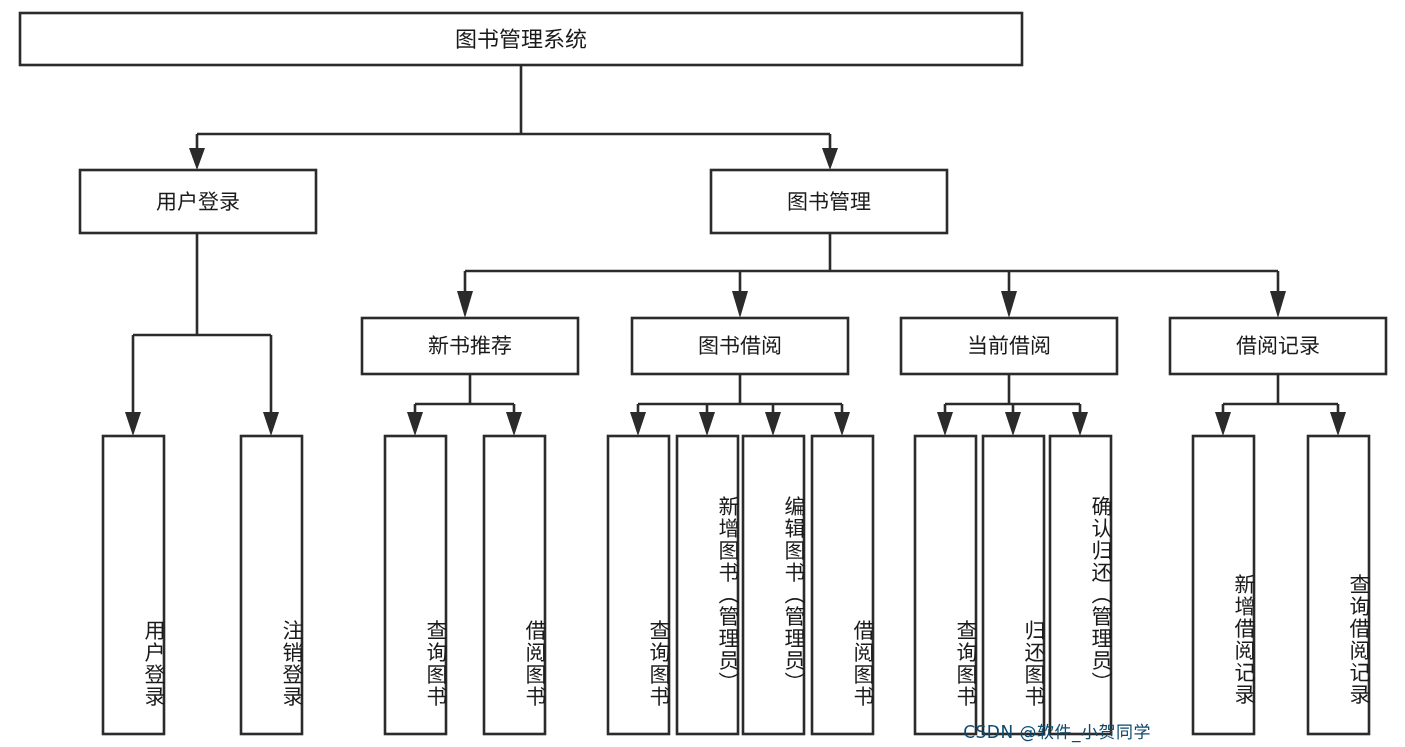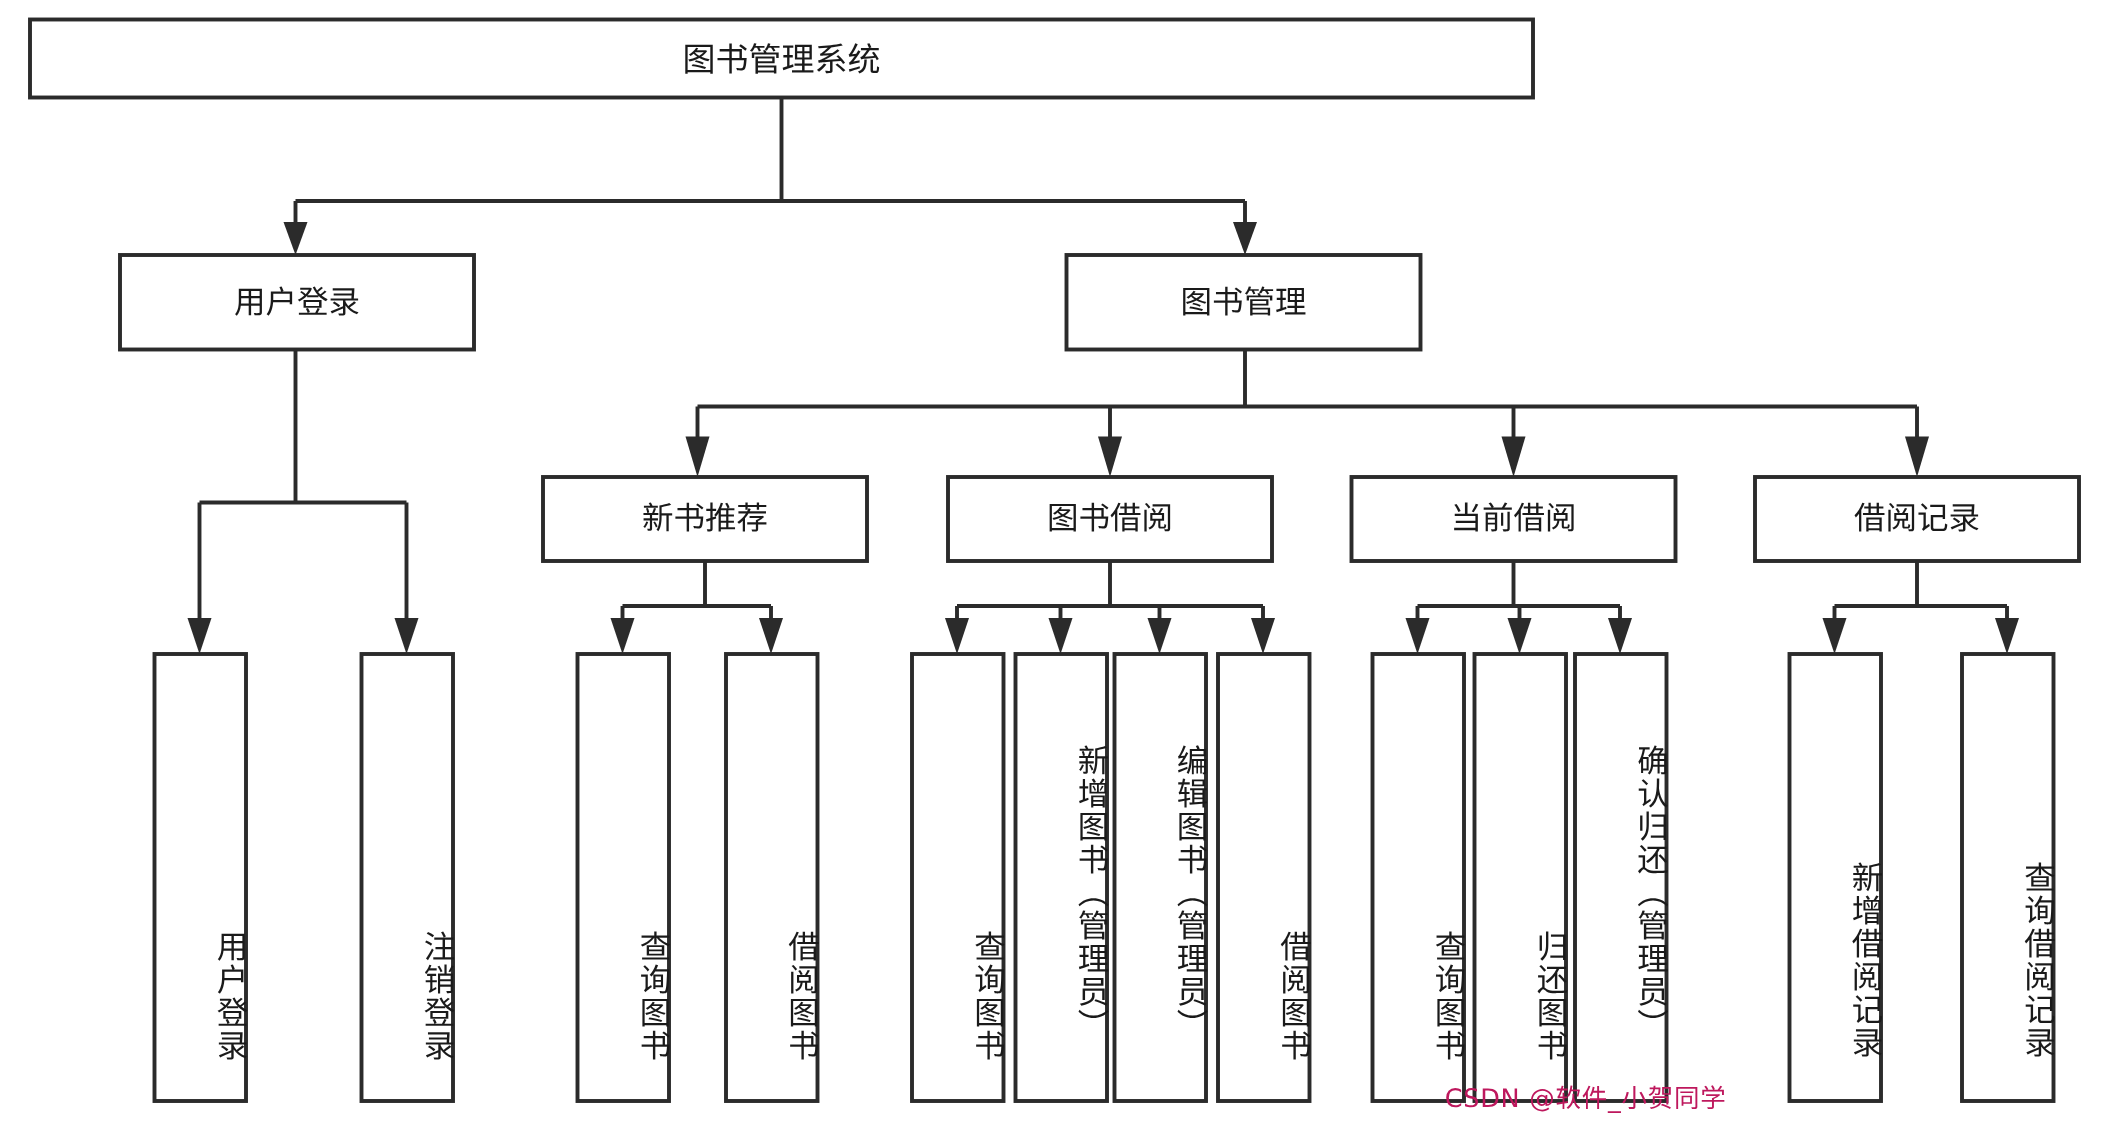--- a/index.html
+++ b/index.html
@@ -72,21 +72,21 @@
     align-items: flex-start;
     justify-content: center;
     pointer-events: none;
   }
   .watermark {
     position: absolute;
     right: 8px;
     bottom: 4px;
     font-family: "DejaVu Sans", "Liberation Sans", sans-serif;
     font-size: 17px;
-    color: #be185d;
+    color: #0c4a6e;
     white-space: nowrap;
     letter-spacing: 0.5px;
   }
 </style>
 </head>
 <body>
 
 <div id="diagram-root">
 
   <svg id="flow-svg" viewBox="0 0 1405 747">

